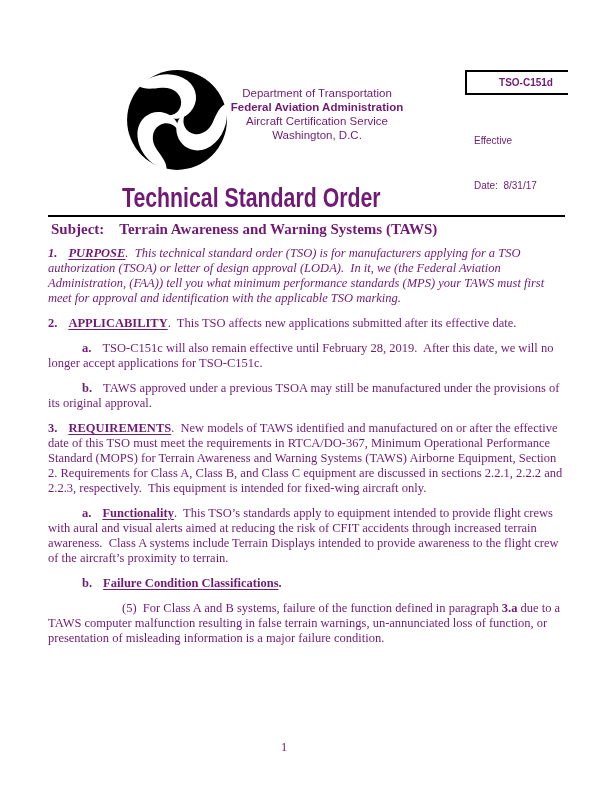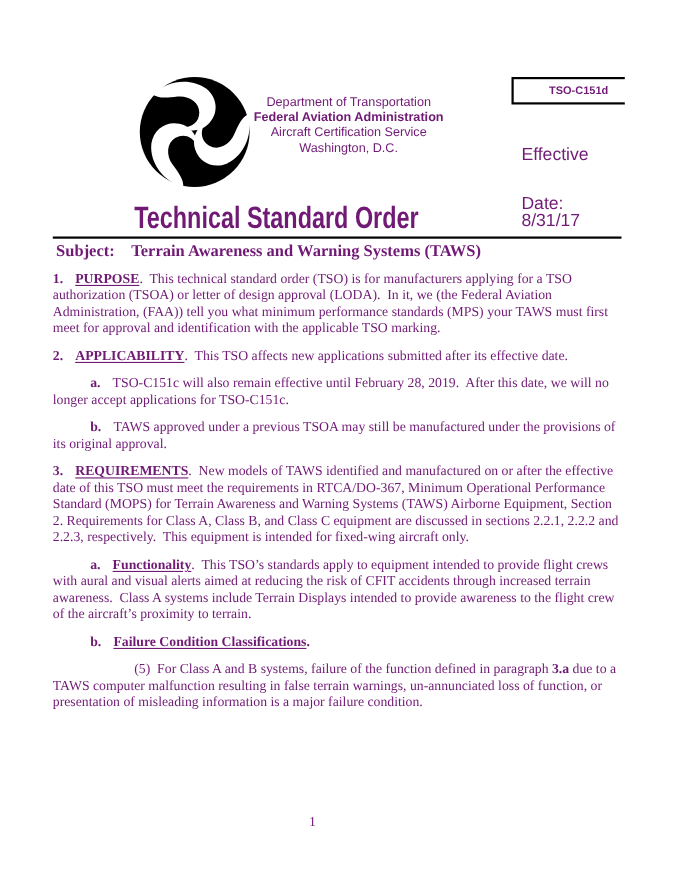--- a/index.html
+++ b/index.html
@@ -15,21 +15,21 @@
   }
   .agency .bold { font-weight:bold; }
   .tso-box {
     position:absolute; left:465px; top:70px; width:118px; height:21px;
     border:2px solid #000; box-sizing:content-box; text-align:center;
     font-family:"Liberation Sans", sans-serif; font-weight:bold;
     font-size:10px; line-height:21px;
   }
   .effective {
     position:absolute; left:474px; top:103px;
-    font-family:"Liberation Sans", sans-serif; font-size:16px; line-height:15px;
+    font-family:"Liberation Sans", sans-serif; font-size:10px; line-height:15px;
     white-space:pre-wrap;
   }
   
   .title-section {
     position:absolute; left:48px; top:183px; width:517px;
     border-bottom:2.5px solid #000; padding-bottom:2px;
   }
   .doc-title {
     margin:0 0 0 74px; font-family:"Liberation Sans", sans-serif;
     font-weight:bold; font-size:28px; line-height:30px; white-space:nowrap;
@@ -39,21 +39,21 @@
     position:absolute; left:51px; top:221px; width:514px;
     font-size:15px; font-weight:bold; white-space:pre-wrap;
   }
   .subject-label { margin-right:15px; }
   
   .doc-body {
     position:absolute; left:48px; top:246px; width:517px;
     font-size:12.5px; line-height:15px; text-align:left;
   }
   .para { margin:10px 0 0 0; white-space:pre-wrap; }
-  .para:first-child { margin-top:0; }
+  .para:first-child { margin-top:0;font-style:italic; }
   .ind1 { text-indent:34px; }
   .ind2 { text-indent:74px; }
   .pnum { font-weight:bold; margin-right:11px; }
   .phead { font-weight:bold; text-decoration:underline; text-underline-offset:2px; }
   .b { font-weight:bold; }
   .i { }
   
   .page-number {
     position:absolute; left:0; top:740px; width:100%;
     text-align:center; font-size:12.5px;

